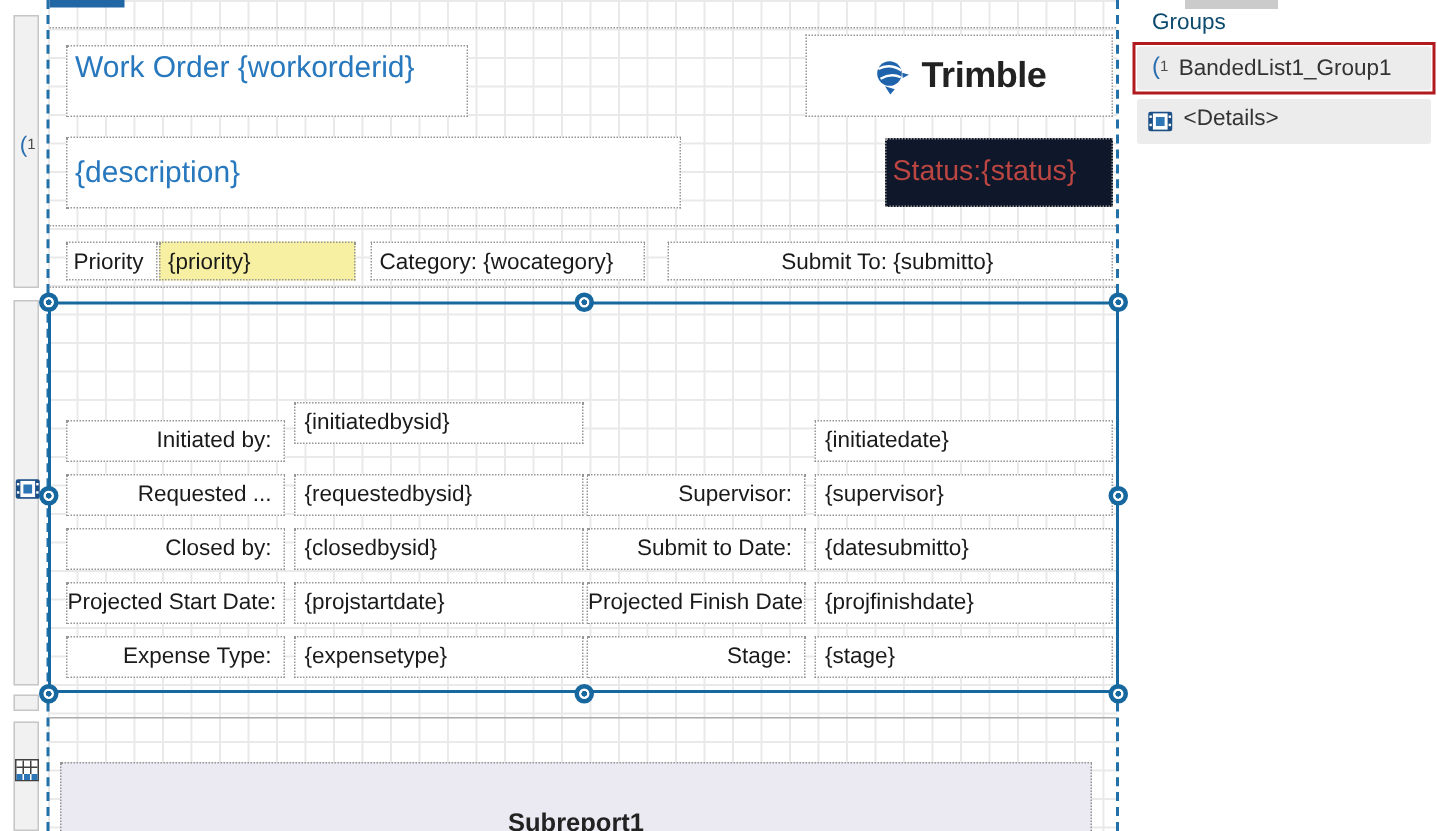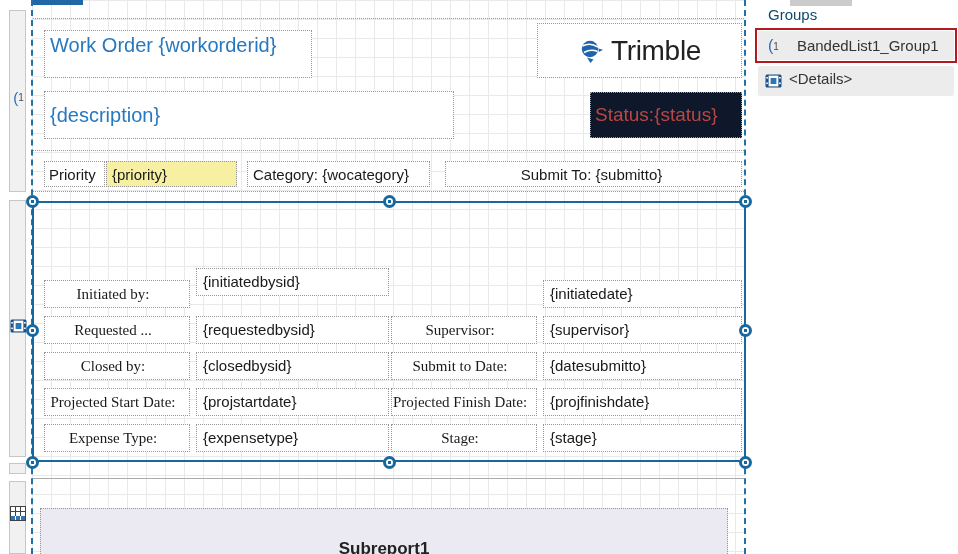--- a/index.html
+++ b/index.html
@@ -29,48 +29,48 @@
   
   .fbox{position:absolute;border:1px dotted #969696;box-sizing:border-box;background:#fff;
     font-size:15px;color:#1a1a1a;}
   .blue-text{color:#2878be;font-size:20px;}
   .red-text{color:#bb4642;font-size:19px;}
   .vcenter{display:flex;align-items:center;}
   .right-al{justify-content:center;}
 
   
   .logo-box{display:flex;align-items:center;justify-content:center;gap:7px;}
-  .logo-word{font-size:28px;font-weight:normal;color:#222;letter-spacing:-0.3px;}
+  .logo-word{font-size:24px;font-weight:bold;color:#222;letter-spacing:-0.3px;}
 
   
   .band-sel{position:absolute;left:32px;top:201px;width:714px;height:261px;
     border:2px solid #17689f;box-sizing:border-box;}
   .handle{position:absolute;width:13px;height:13px;border-radius:50%;border:3px solid #17689f;
     box-sizing:border-box;background:radial-gradient(circle,#17689f 0 1.8px,#fff 2px);}
 
   
-  .lbl{text-align:center;font-family:Liberation Serif, serif;}
+  .lbl{text-align:right;}
   .lbl .t{display:block;line-height:26px;padding-right:8px;white-space:nowrap;overflow:hidden;}
   .val .t{display:block;line-height:26px;padding-left:6px;white-space:nowrap;}
 
   
   .subreport{position:absolute;left:40px;top:508px;width:688px;height:60px;background:#ebeaf2;
     border:1px dotted #969696;box-sizing:border-box;text-align:center;}
   .subreport .t{display:block;margin-top:30px;font-size:17px;font-weight:bold;color:#222;}
 
   
   .gp-title{position:absolute;left:768px;top:6px;font-size:15px;color:#0c4a6e;}
   .gp-item{position:absolute;left:758px;width:196px;height:29px;background:#ececec;border-radius:2px;
     display:flex;align-items:center;font-size:15px;color:#333;}
   .gp-outline{position:absolute;left:755px;top:28px;width:202px;height:35px;
     border:2px solid #b11a1e;box-sizing:border-box;}
   .gp-badge{margin-left:10px;white-space:nowrap;}
   .gp-badge .br{color:#2a6fb0;font-size:16px;vertical-align:middle;}
   .gp-badge .num{color:#4d4d4d;font-size:10px;vertical-align:middle;}
-  .gp-label{margin-left:18px;}
+  .gp-label{margin-left:7px;}
   .gp-icon{margin-left:7px;display:flex;align-items:center;}
 </style>
 </head>
 <body>
 
 <div class="stage">
 
   <div class="canvas"></div>
   <div class="page-edge" style="left:31px"></div>
   <div class="page-edge" style="left:744px"></div>

